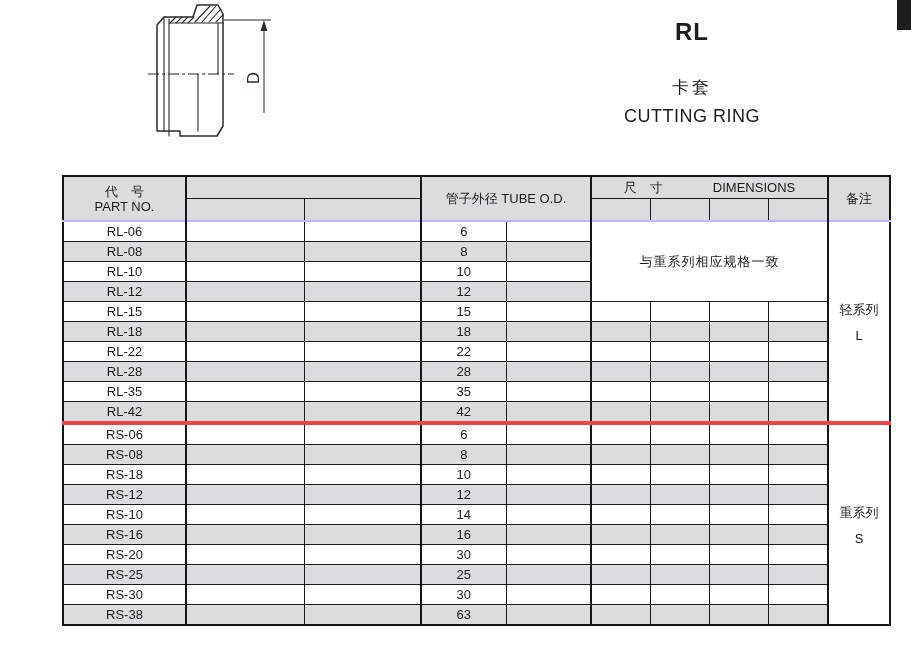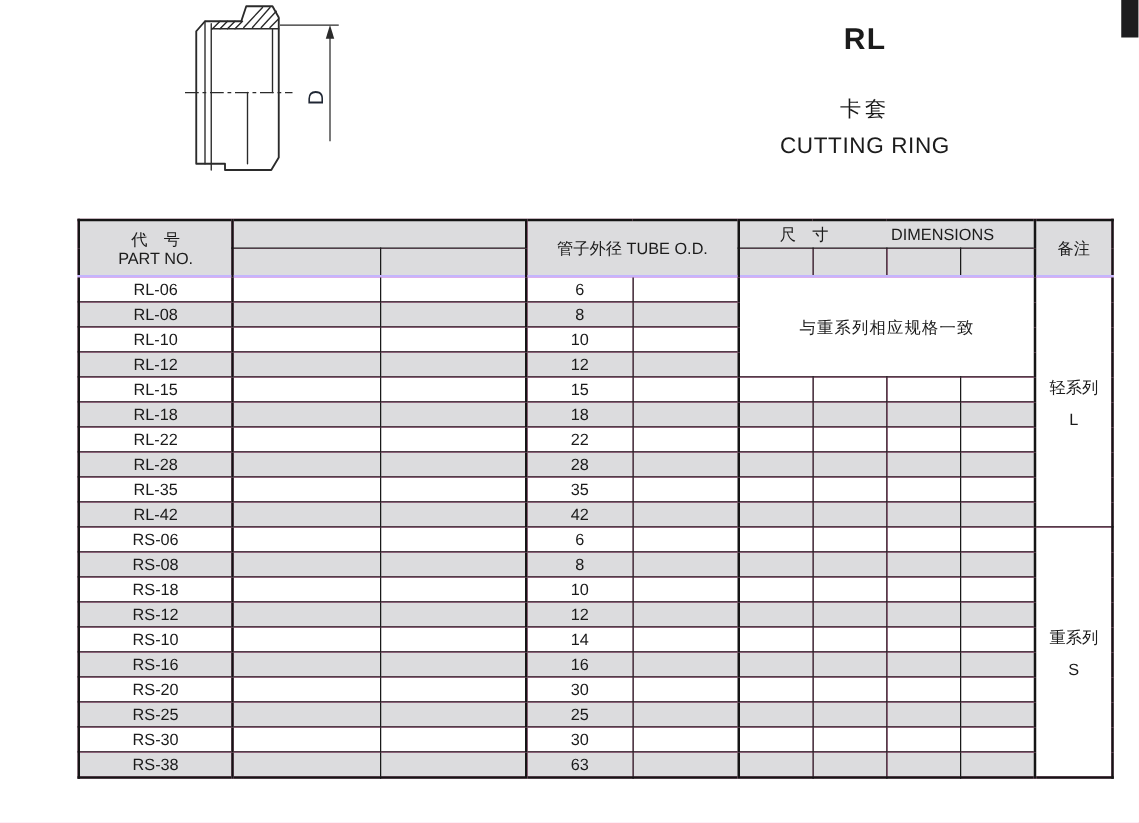--- a/index.html
+++ b/index.html
@@ -50,21 +50,21 @@
     font-weight: 400;
     color: #1b1b1b;
     overflow: hidden;
     white-space: nowrap;
   }
   table.spec thead th { background: #dcdcde; height: 21px; line-height: 15px; }
   table.spec tbody td { height: 19px; }
   table.spec tbody tr.odd td { background: #dcdcde; }
   table.spec tbody tr.even td { background: #ffffff; }
   table.spec tbody tr:first-child td { border-top: 2px solid #c4b5fd; }
-  table.spec tbody tr.sec td { border-top: 1px solid #ef4444; margin-left: 24px; }
+  table.spec tbody tr.sec td { border-top: 4px solid #ef4444; margin-left: 24px; }
   .tr1 { border-right: 2px solid #151515 !important; }
   td.note  { background: #ffffff !important; letter-spacing: 1px; }
   td.remark { background: #ffffff !important; white-space: normal; }
   .remark-code { margin-top: 9px; }
   .hdr-en { margin-left: 14px; padding-left: 36px; }
 </style>
 </head>
 <body>
 
 <div class="page">

